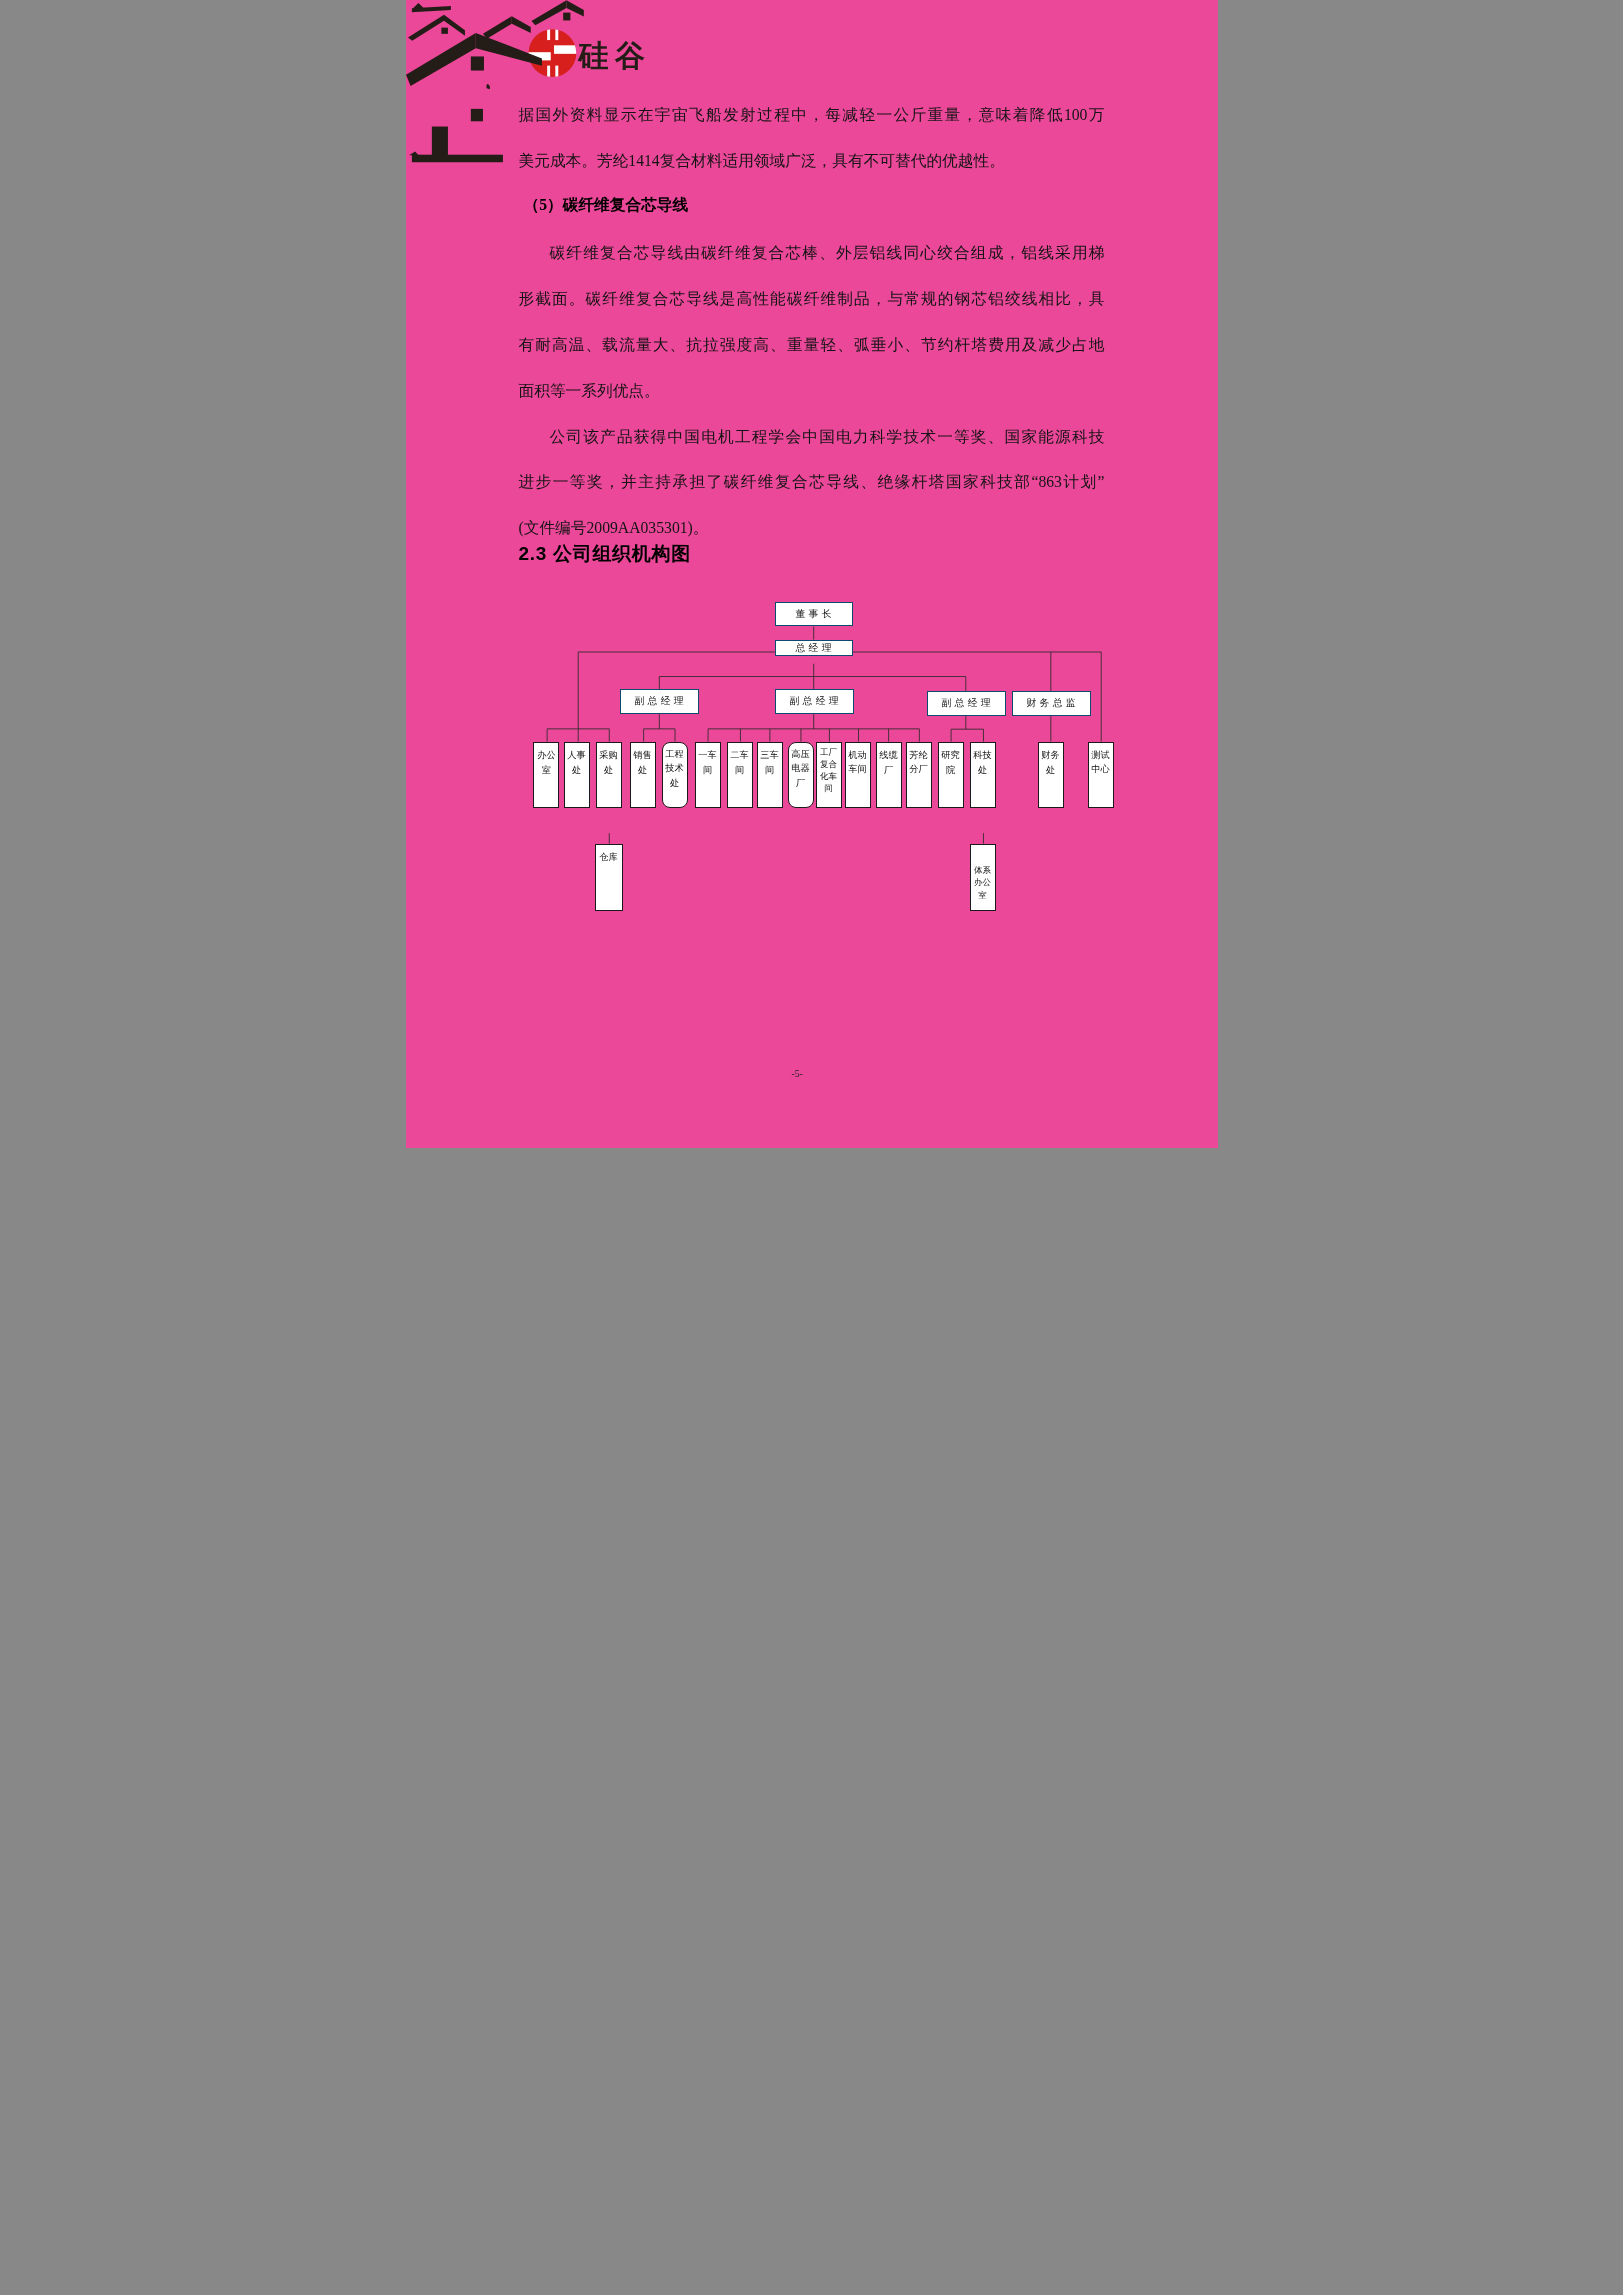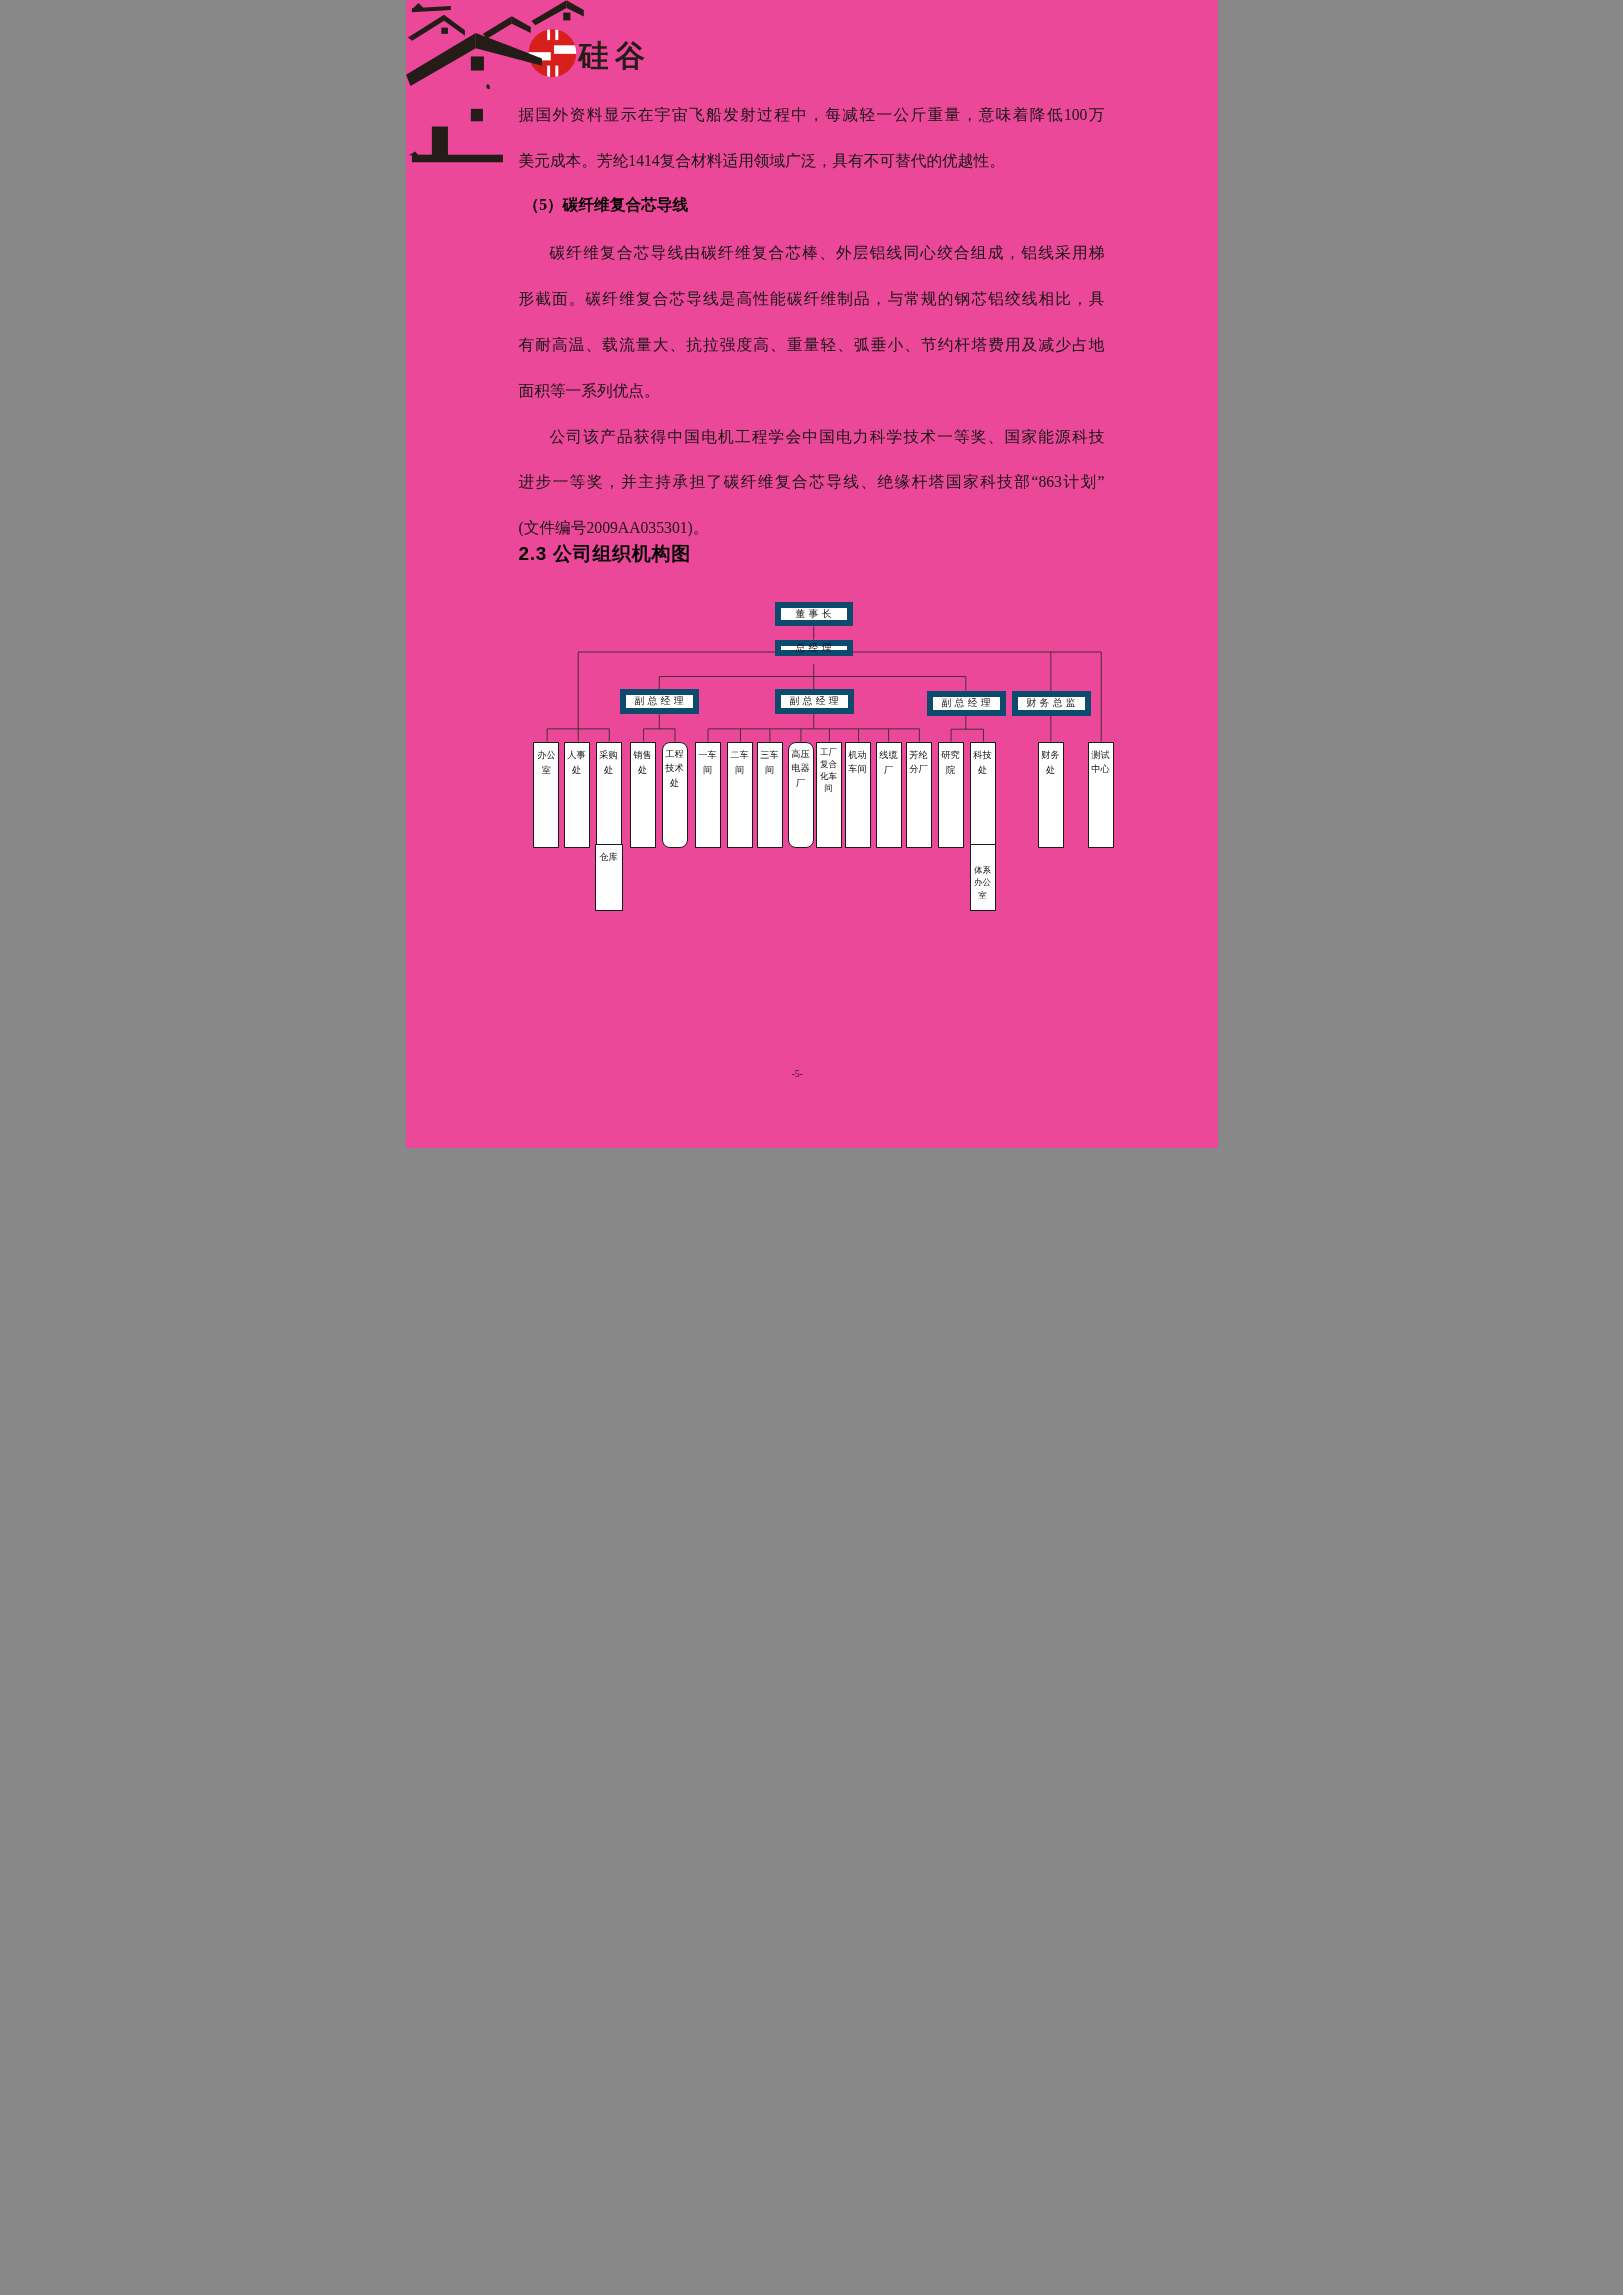--- a/index.html
+++ b/index.html
@@ -30,28 +30,28 @@
   }
   .h23 {
     position:absolute; left:113px; width:586px; font-size:19px; font-weight:800;
     font-family:"Liberation Sans","DejaVu Sans",sans-serif; color:#000;
     letter-spacing:0.7px;
   }
   
   #chart { position:absolute; left:124px; top:599px; width:589px; height:314px; }
   #chart svg.wires { position:absolute; left:0; top:0; width:589px; height:314px; }
   .obox {
-    position:absolute; border:6px solid #0c4a6e; background:#fff;
+    position:absolute; border:1px solid #0c4a6e; background:#fff;
     display:flex; align-items:center; justify-content:center;
     font-size:9.8px; color:#111; letter-spacing:3.3px; text-indent:3.3px;
     white-space:nowrap;
   }
   .vbox {
     position:absolute; border:1px solid #1a1a1a; background:#fff;
-    width:26px; top:143px; height:106px;
+    width:26px; top:143px; height:66px;
     font-size:9.2px; line-height:15px; text-align:center; padding-top:4.6px;
     word-break:break-all; color:#111;
   }
   .vbox.c4 { line-height:14.4px;text-align:center; }
   .vbox.c5 { font-size:9.2px; line-height:14.4px; padding-top:3.9px;border-radius:8px; }
   .vbox.c7 { font-size:8.5px; line-height:12px; padding-top:2.6px; }
   .vbox.sub { top:245px; height:67px; }
   .vbox.c5s { font-size:8.5px; line-height:12.4px; padding-top:19px; }
   
   #page-number {

